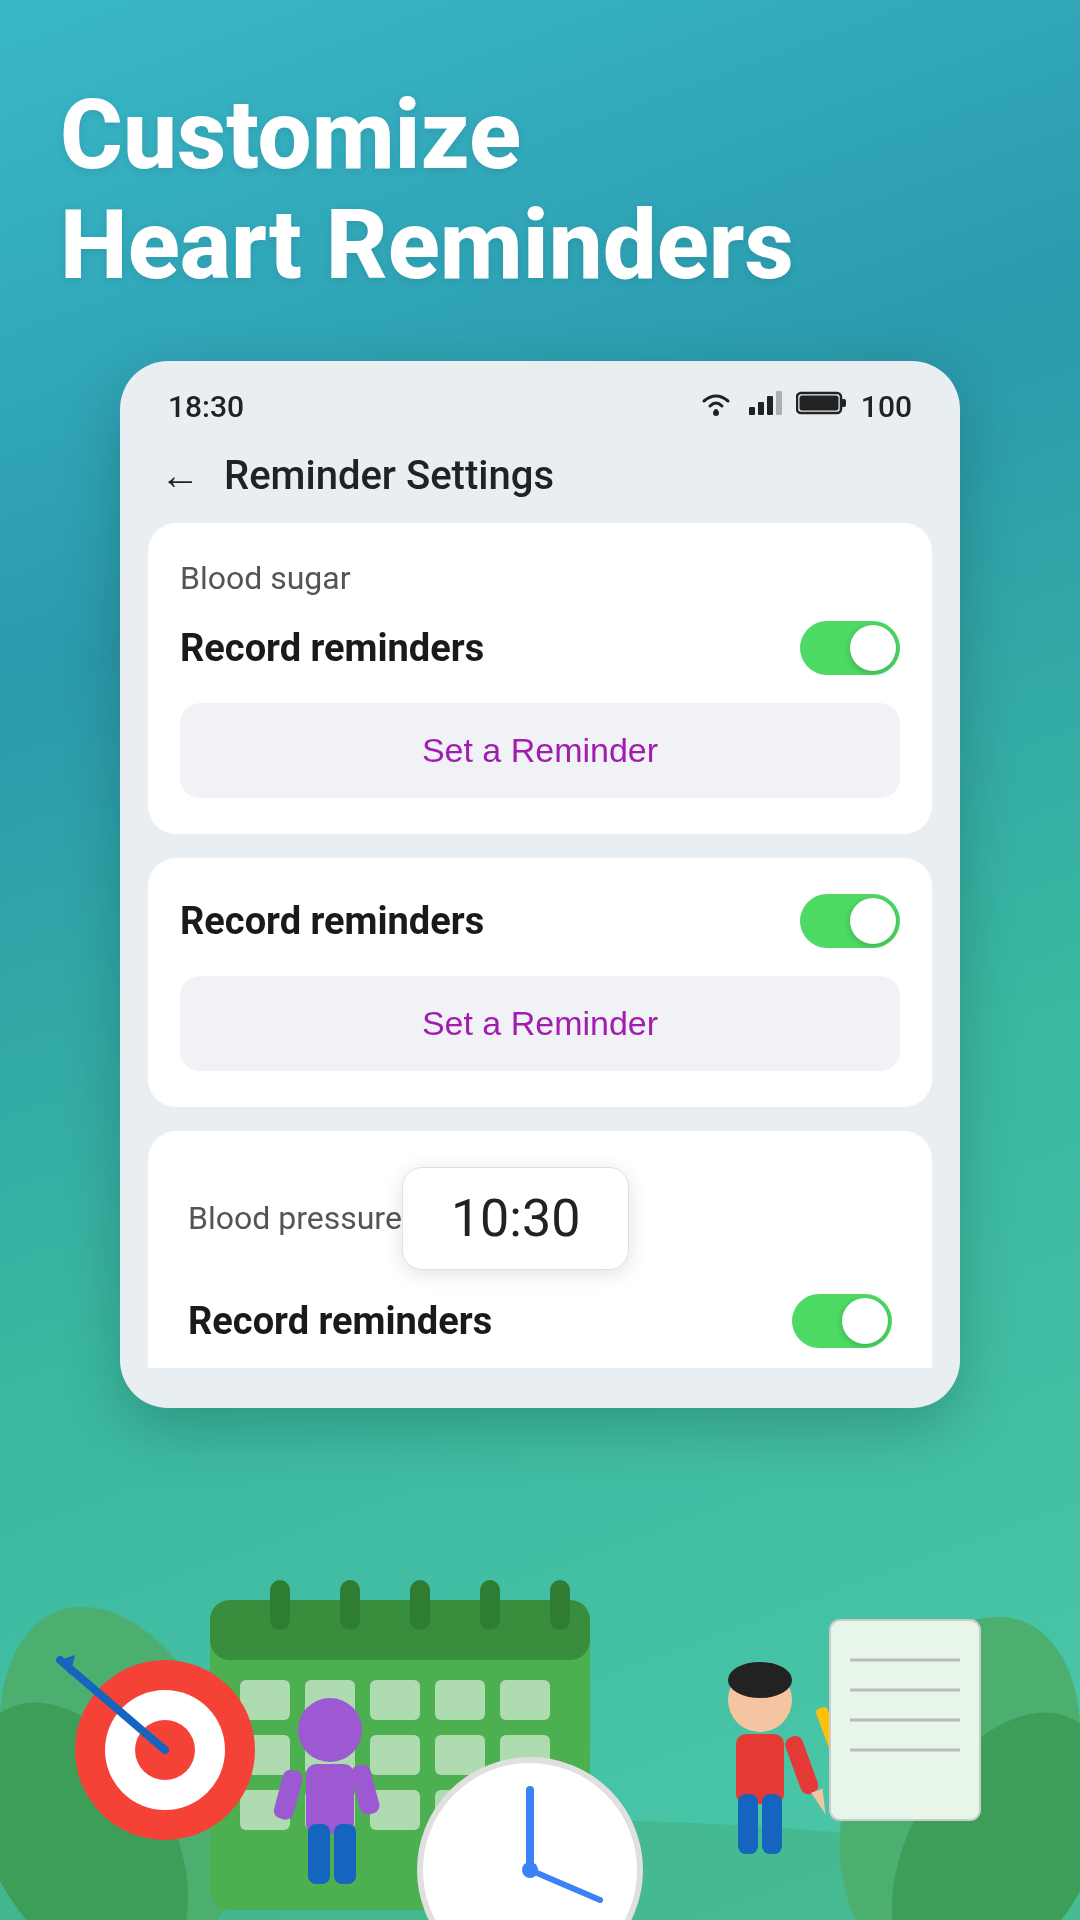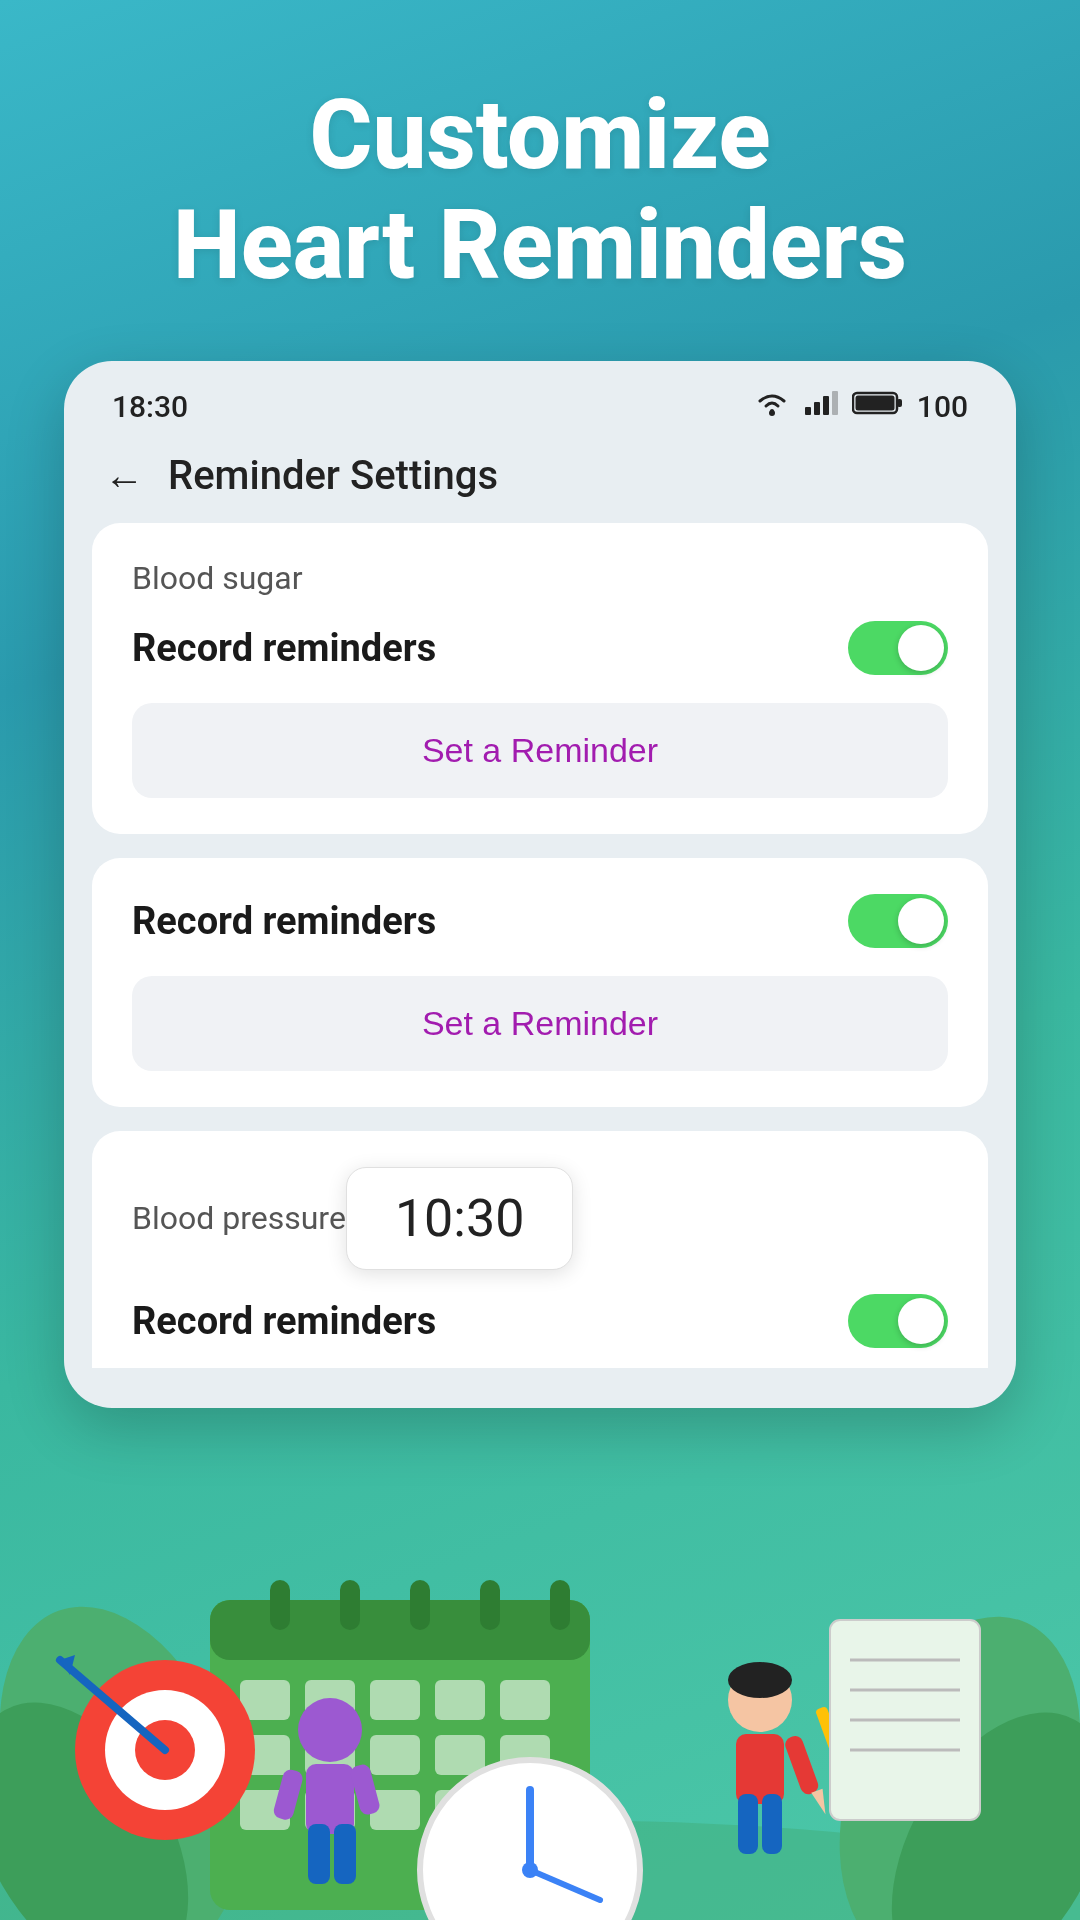--- a/index.html
+++ b/index.html
@@ -8,36 +8,36 @@
     body {
       width: 1080px;
       height: 1920px;
       background: linear-gradient(160deg, #3ab8c8 0%, #2a9aad 30%, #3ab8a0 60%, #4dc8a8 100%);
       font-family: -apple-system, BlinkMacSystemFont, 'Segoe UI', Roboto, sans-serif;
       overflow: hidden;
       position: relative;
     }
 
     .hero-title {
-      text-align: center;
+      text-align: left;
       padding: 80px 60px 60px;
       color: white;
     }
 
     .hero-title h1 {
       font-size: 96px;
       font-weight: 800;
       line-height: 1.15;
       text-shadow: 0 2px 8px rgba(0,0,0,0.1);
     }
 
     .phone-container {
       background: #e8eef2;
       border-radius: 48px;
-      width: 952px;
+      width: 840px;
       margin: 0 auto;
       padding: 0 0 40px 0;
       box-shadow: 0 20px 60px rgba(0,0,0,0.2);
       position: relative;
       z-index: 2;
     }
 
     
     .status-bar {
       display: flex;
@@ -80,21 +80,21 @@
     .content-area {
       padding: 0 28px;
       display: flex;
       flex-direction: column;
       gap: 24px;
     }
 
     .card {
       background: white;
       border-radius: 28px;
-      padding: 36px 40px;
+      padding: 36px 32px;
     }
 
     .card-section-title {
       font-size: 32px;
       color: #555;
       margin-bottom: 24px;
       font-weight: 400;
     }
 
     .record-row {

